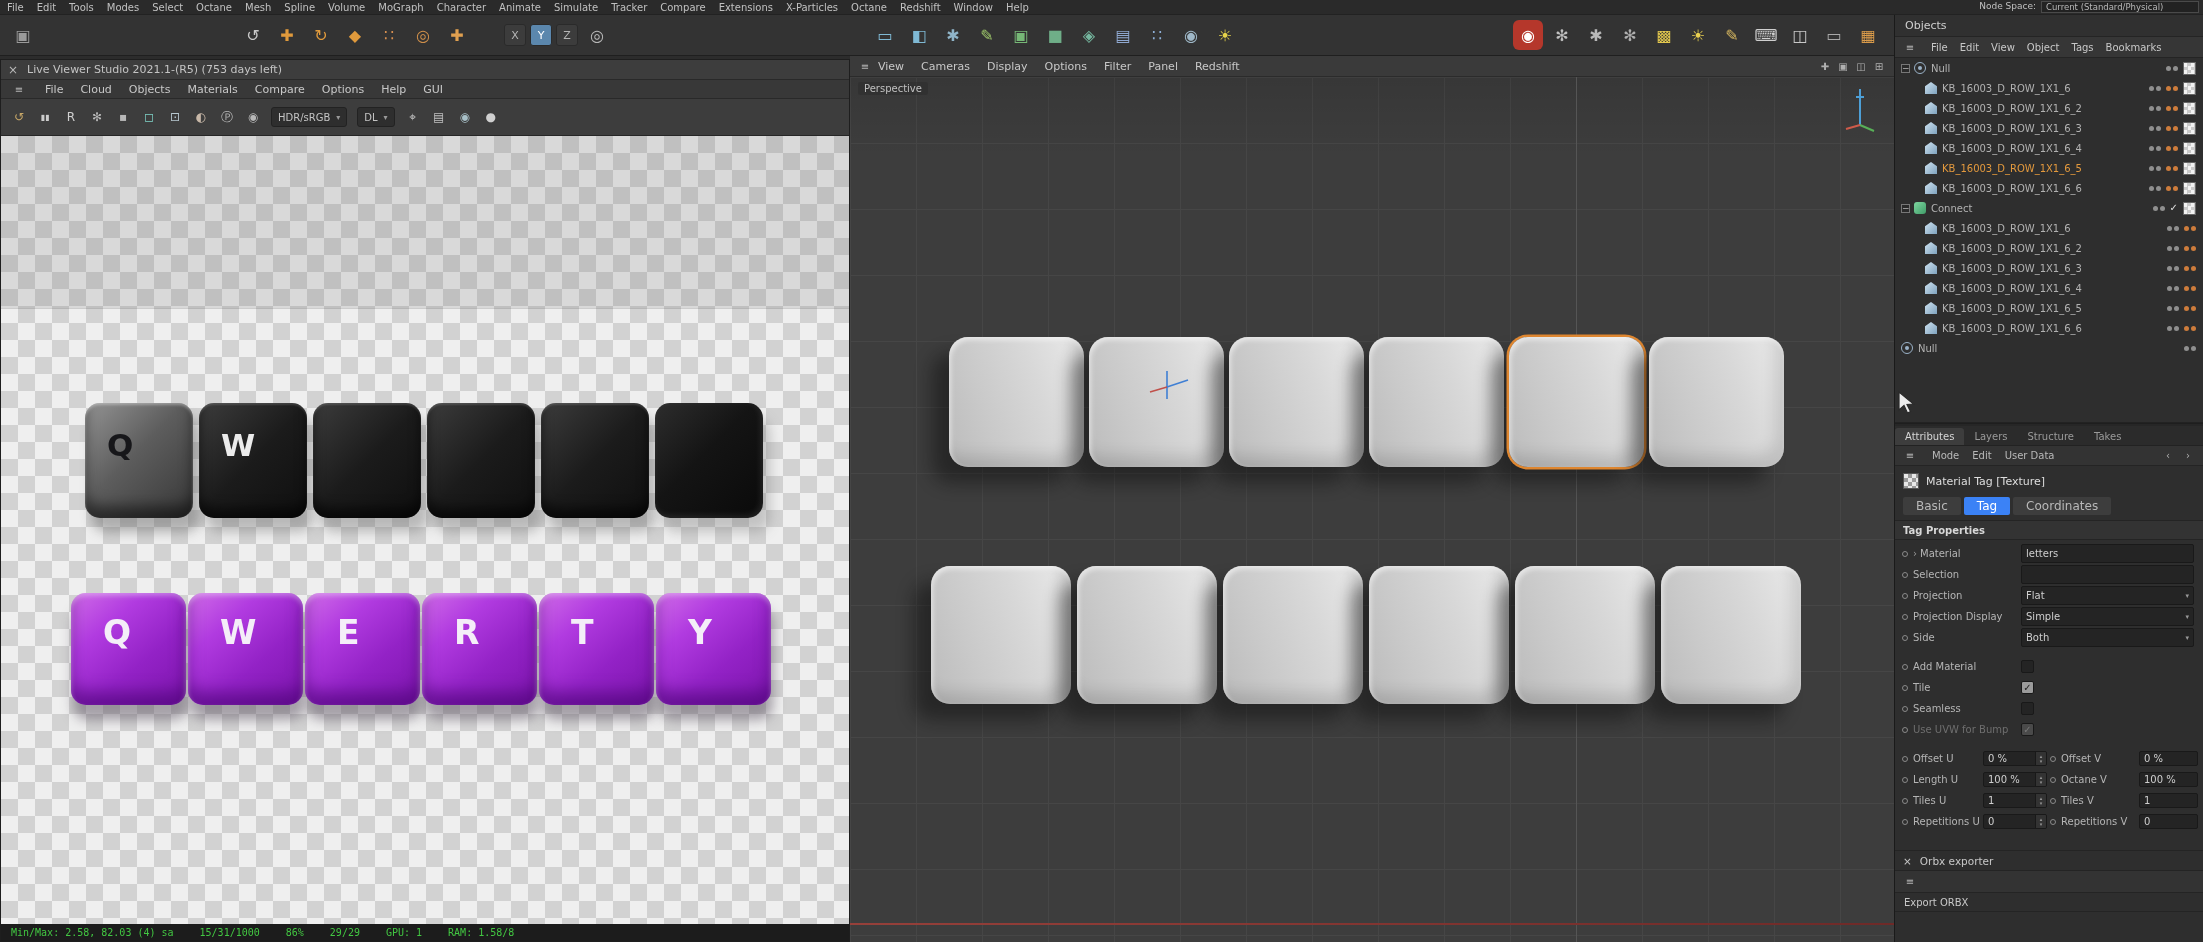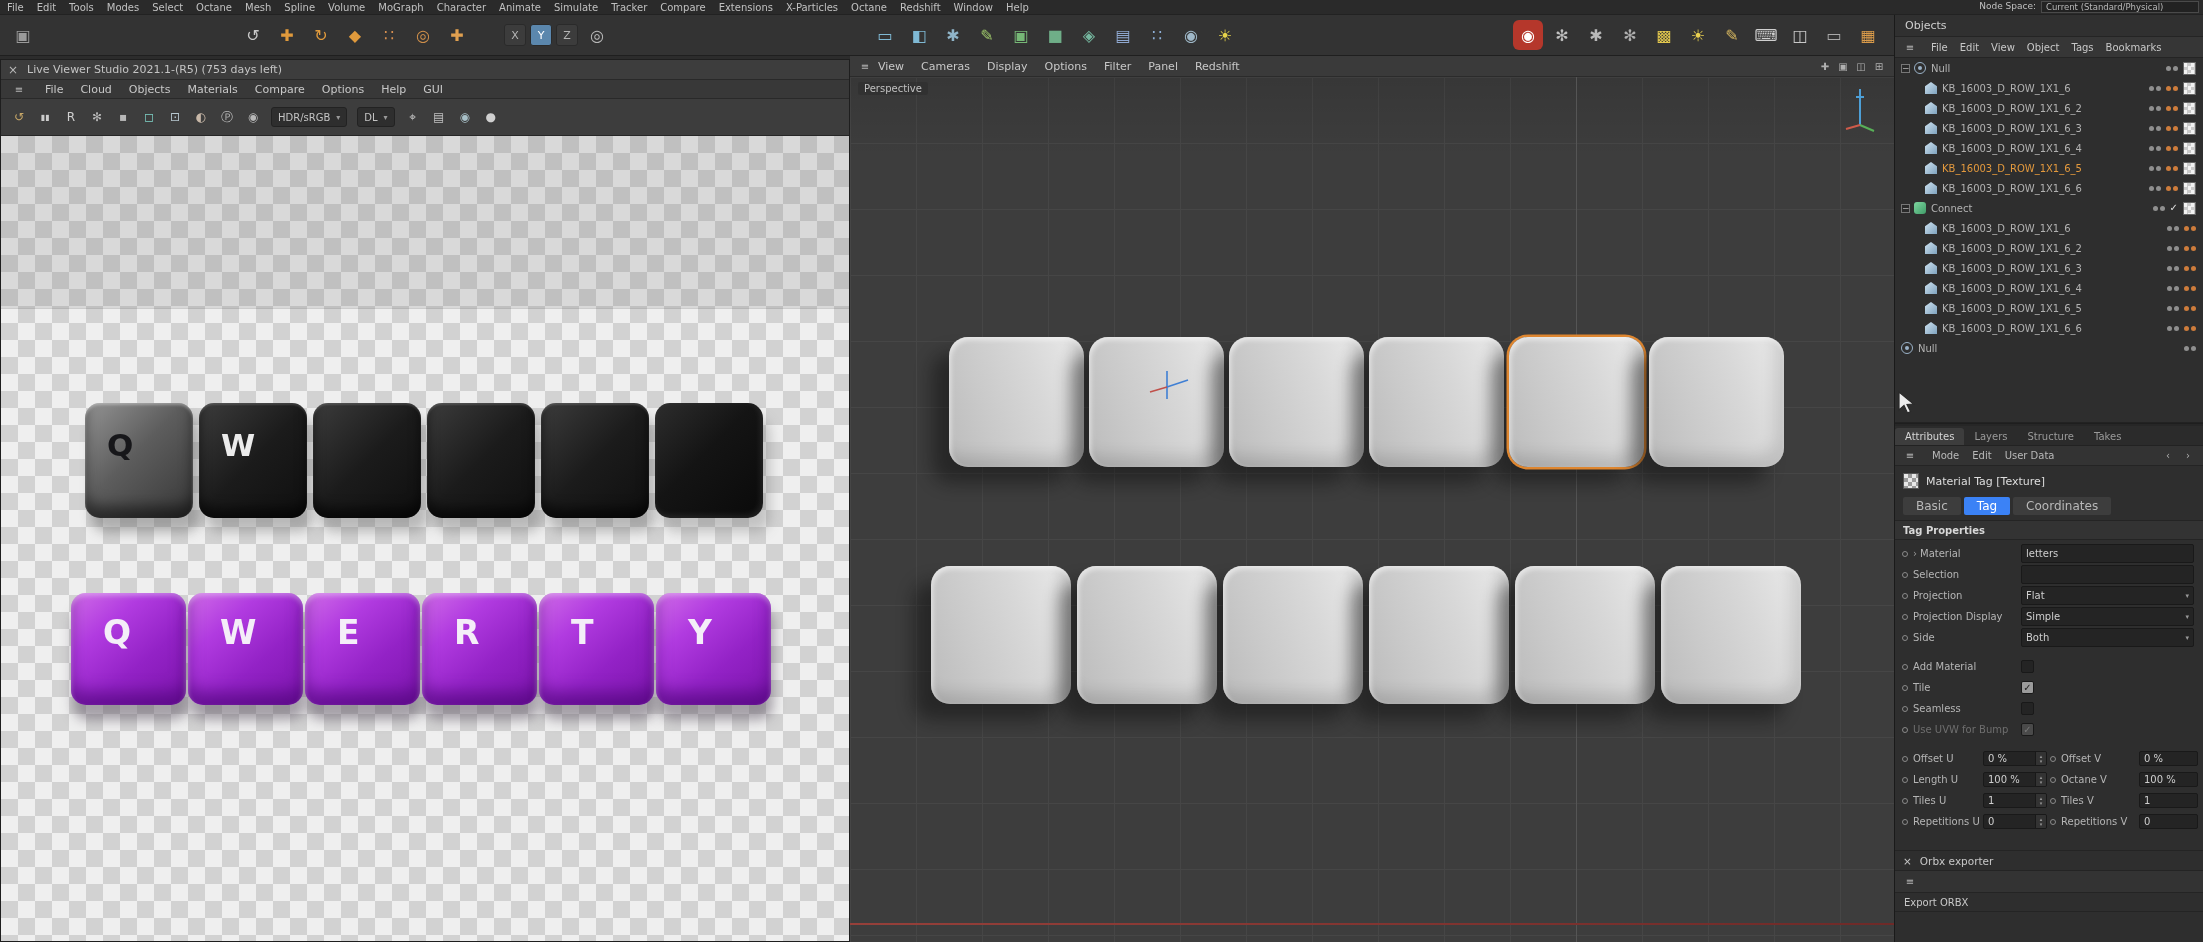--- a/index.html
+++ b/index.html
@@ -323,20 +323,28 @@
             <span class="cap-letter">R</span>
           </div>
           <div class="lv-key purple">
             <span class="cap-letter">T</span>
           </div>
           <div class="lv-key purple">
             <span class="cap-letter">Y</span>
           </div>
         </div>
     </div>
+    <div class="lv-status" id="lv-status">
+        <span class="seg">Min/Max: 2.58, 82.03 (4) sa</span>
+        <span class="seg">15/31/1000</span>
+        <span class="seg">86%</span>
+        <span class="seg">29/29</span>
+        <span class="seg">GPU: 1</span>
+        <span class="seg">RAM: 1.58/8</span>
+      </div>
   </div>
 
   <div class="viewport">
     <div class="vp-menu">
       <span class="chip tiny">≡</span>
       <div class="vp-menu-items" id="vp-menu">
           <span>View</span>
           <span>Cameras</span>
           <span>Display</span>
           <span>Options</span>

